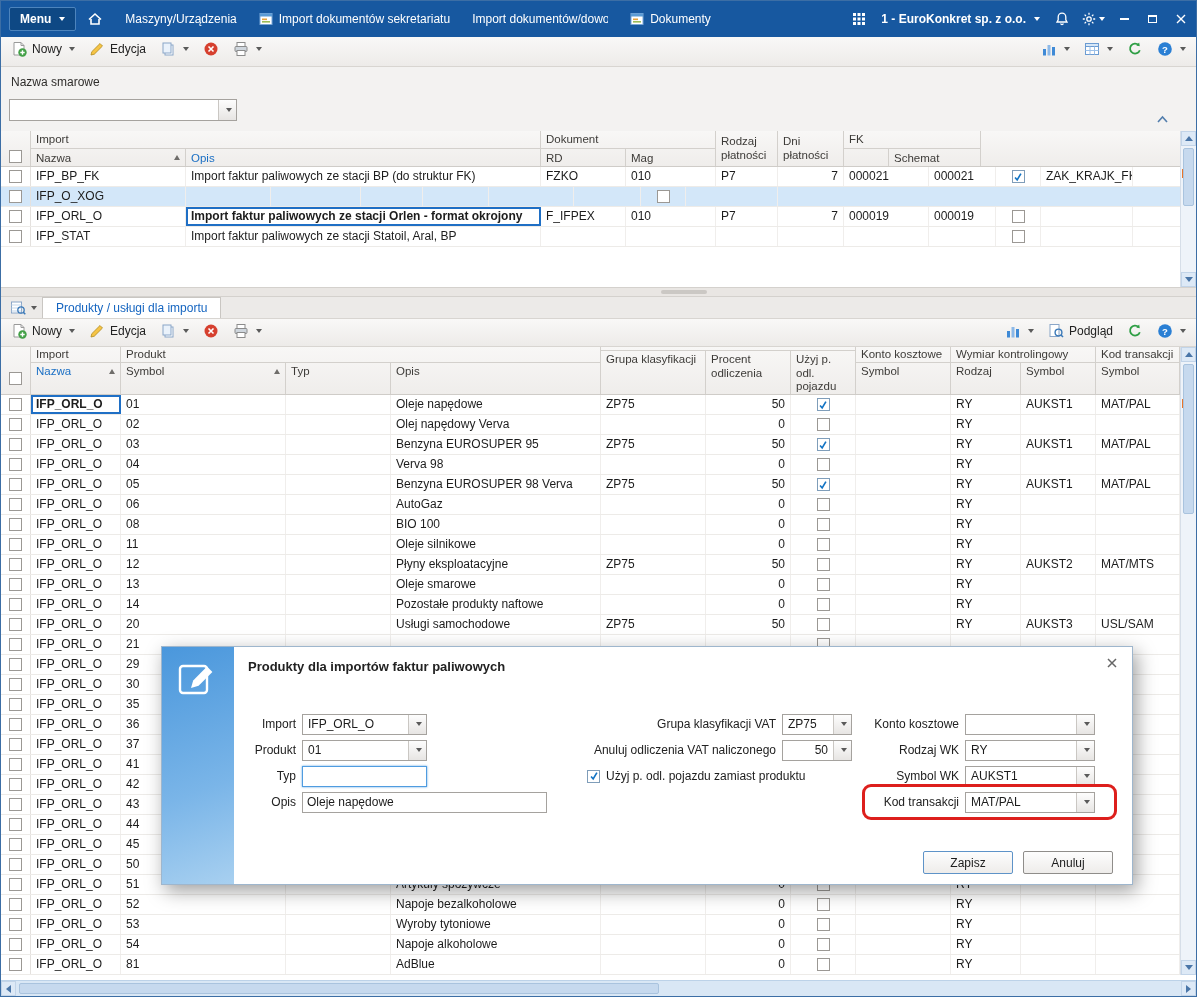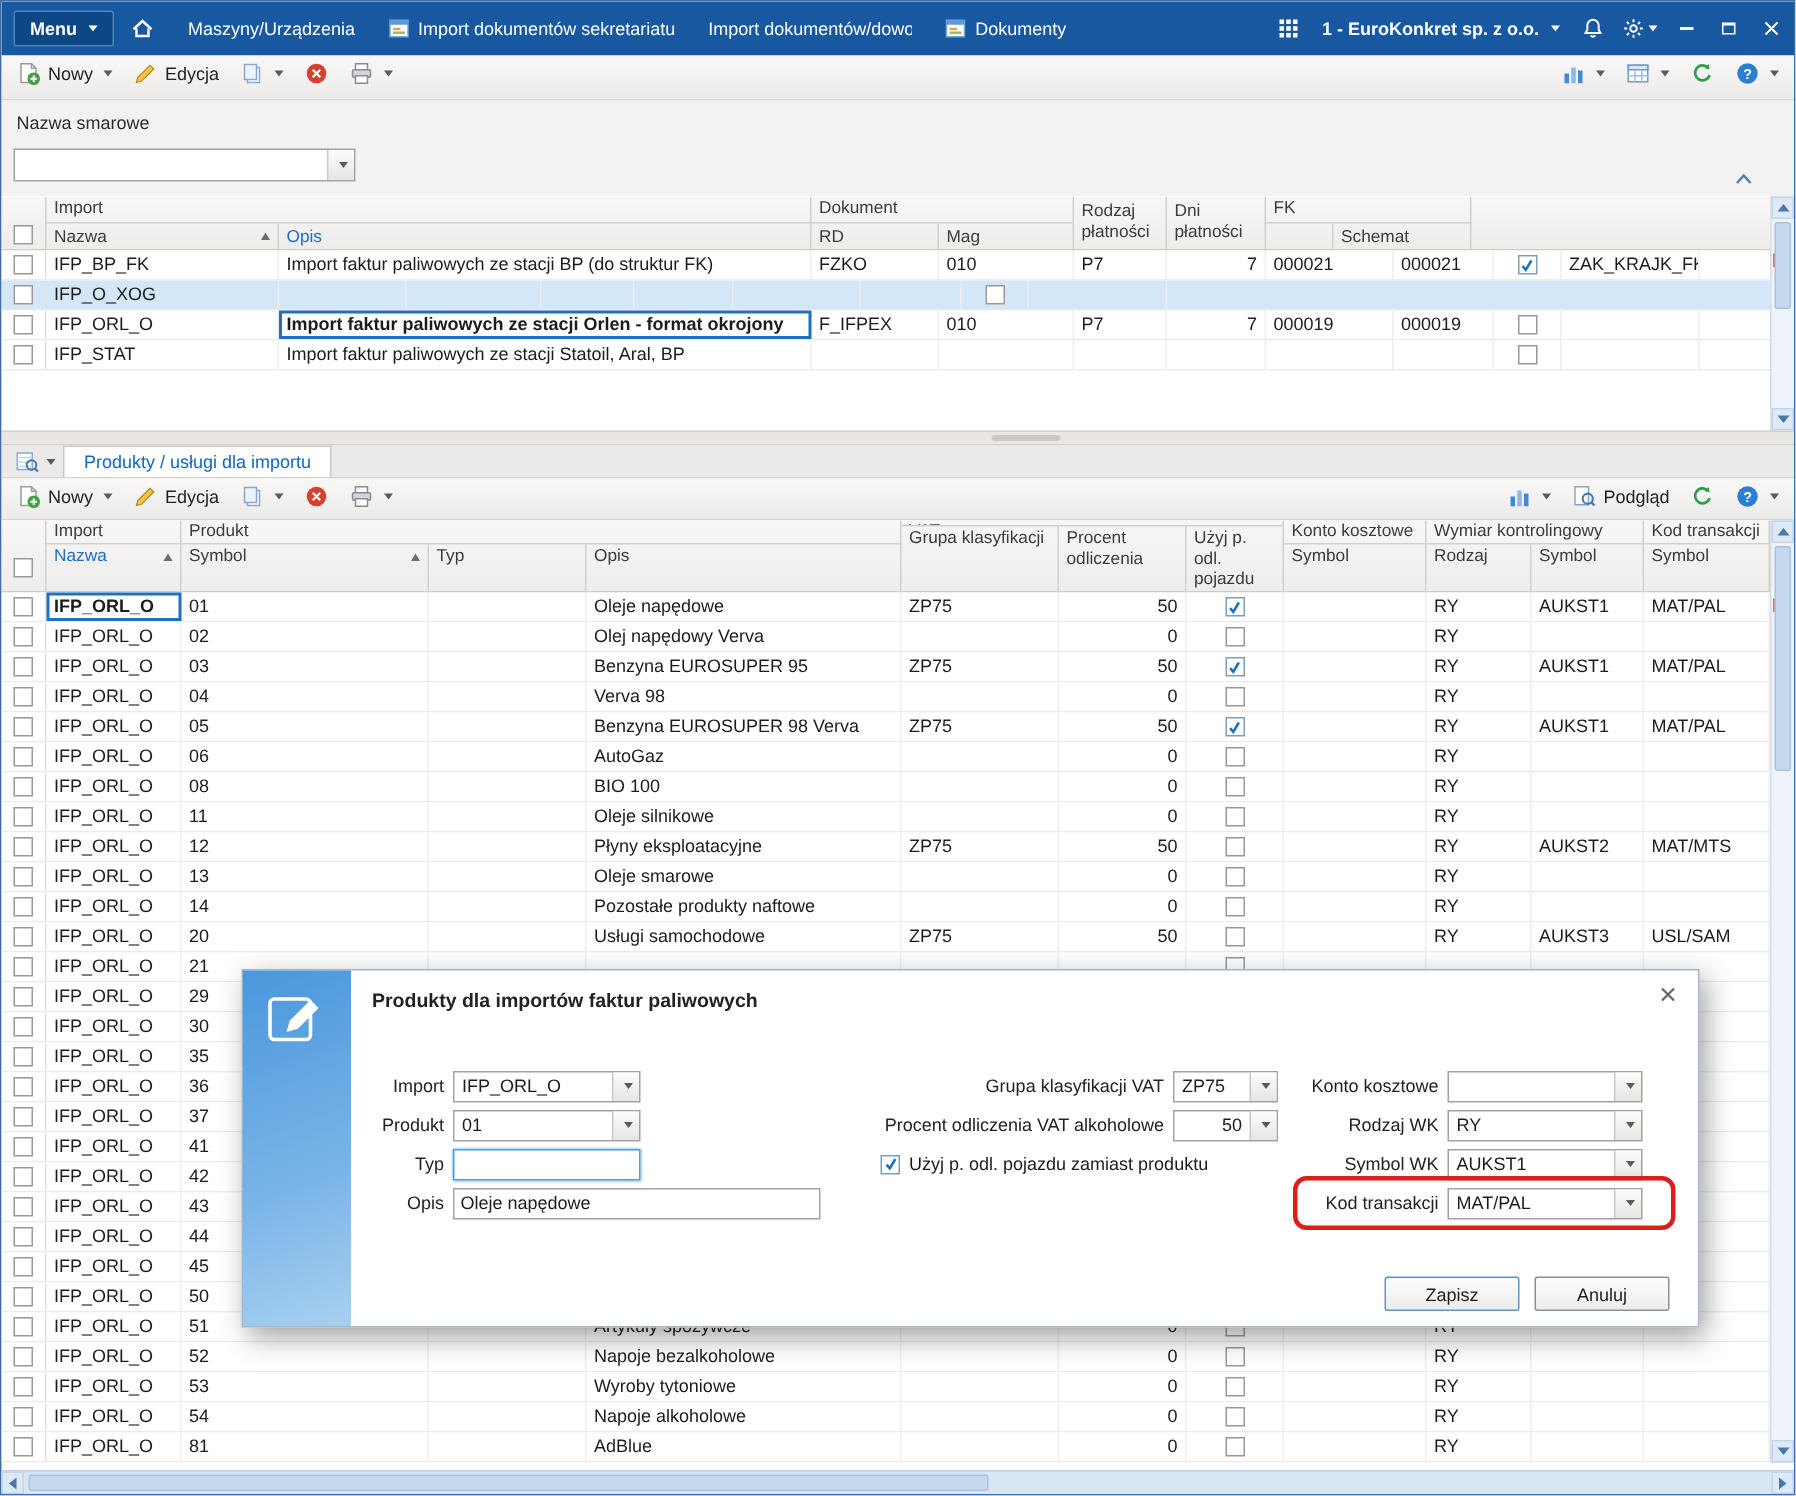--- a/index.html
+++ b/index.html
@@ -1180,21 +1180,21 @@
     <div class="fld" style="left:420px;top:66px">
       <span class="lb" style="width:200px">Grupa klasyfikacji VAT</span>
       <div class="combo" style="width:70px;height:21px">
           <span class="val">ZP75</span>
           <span class="arr">
             <span class="dd"></span>
           </span>
         </div>
     </div>
     <div class="fld" style="left:420px;top:92px">
-      <span class="lb" style="width:200px">Procent odliczenia VAT alkoholowe</span>
+      <span class="lb" style="width:200px">Anuluj odliczenia VAT naliczonego</span>
       <div class="combo" style="width:70px;height:21px">
           <span class="val right">50</span>
           <span class="arr">
             <span class="dd"></span>
           </span>
         </div>
     </div>
     <div class="fld" style="left:425px;top:118px">
       <span class="cb on" id="dlg-cb">
           <svg class="ck" viewBox="0 0 12 12">

